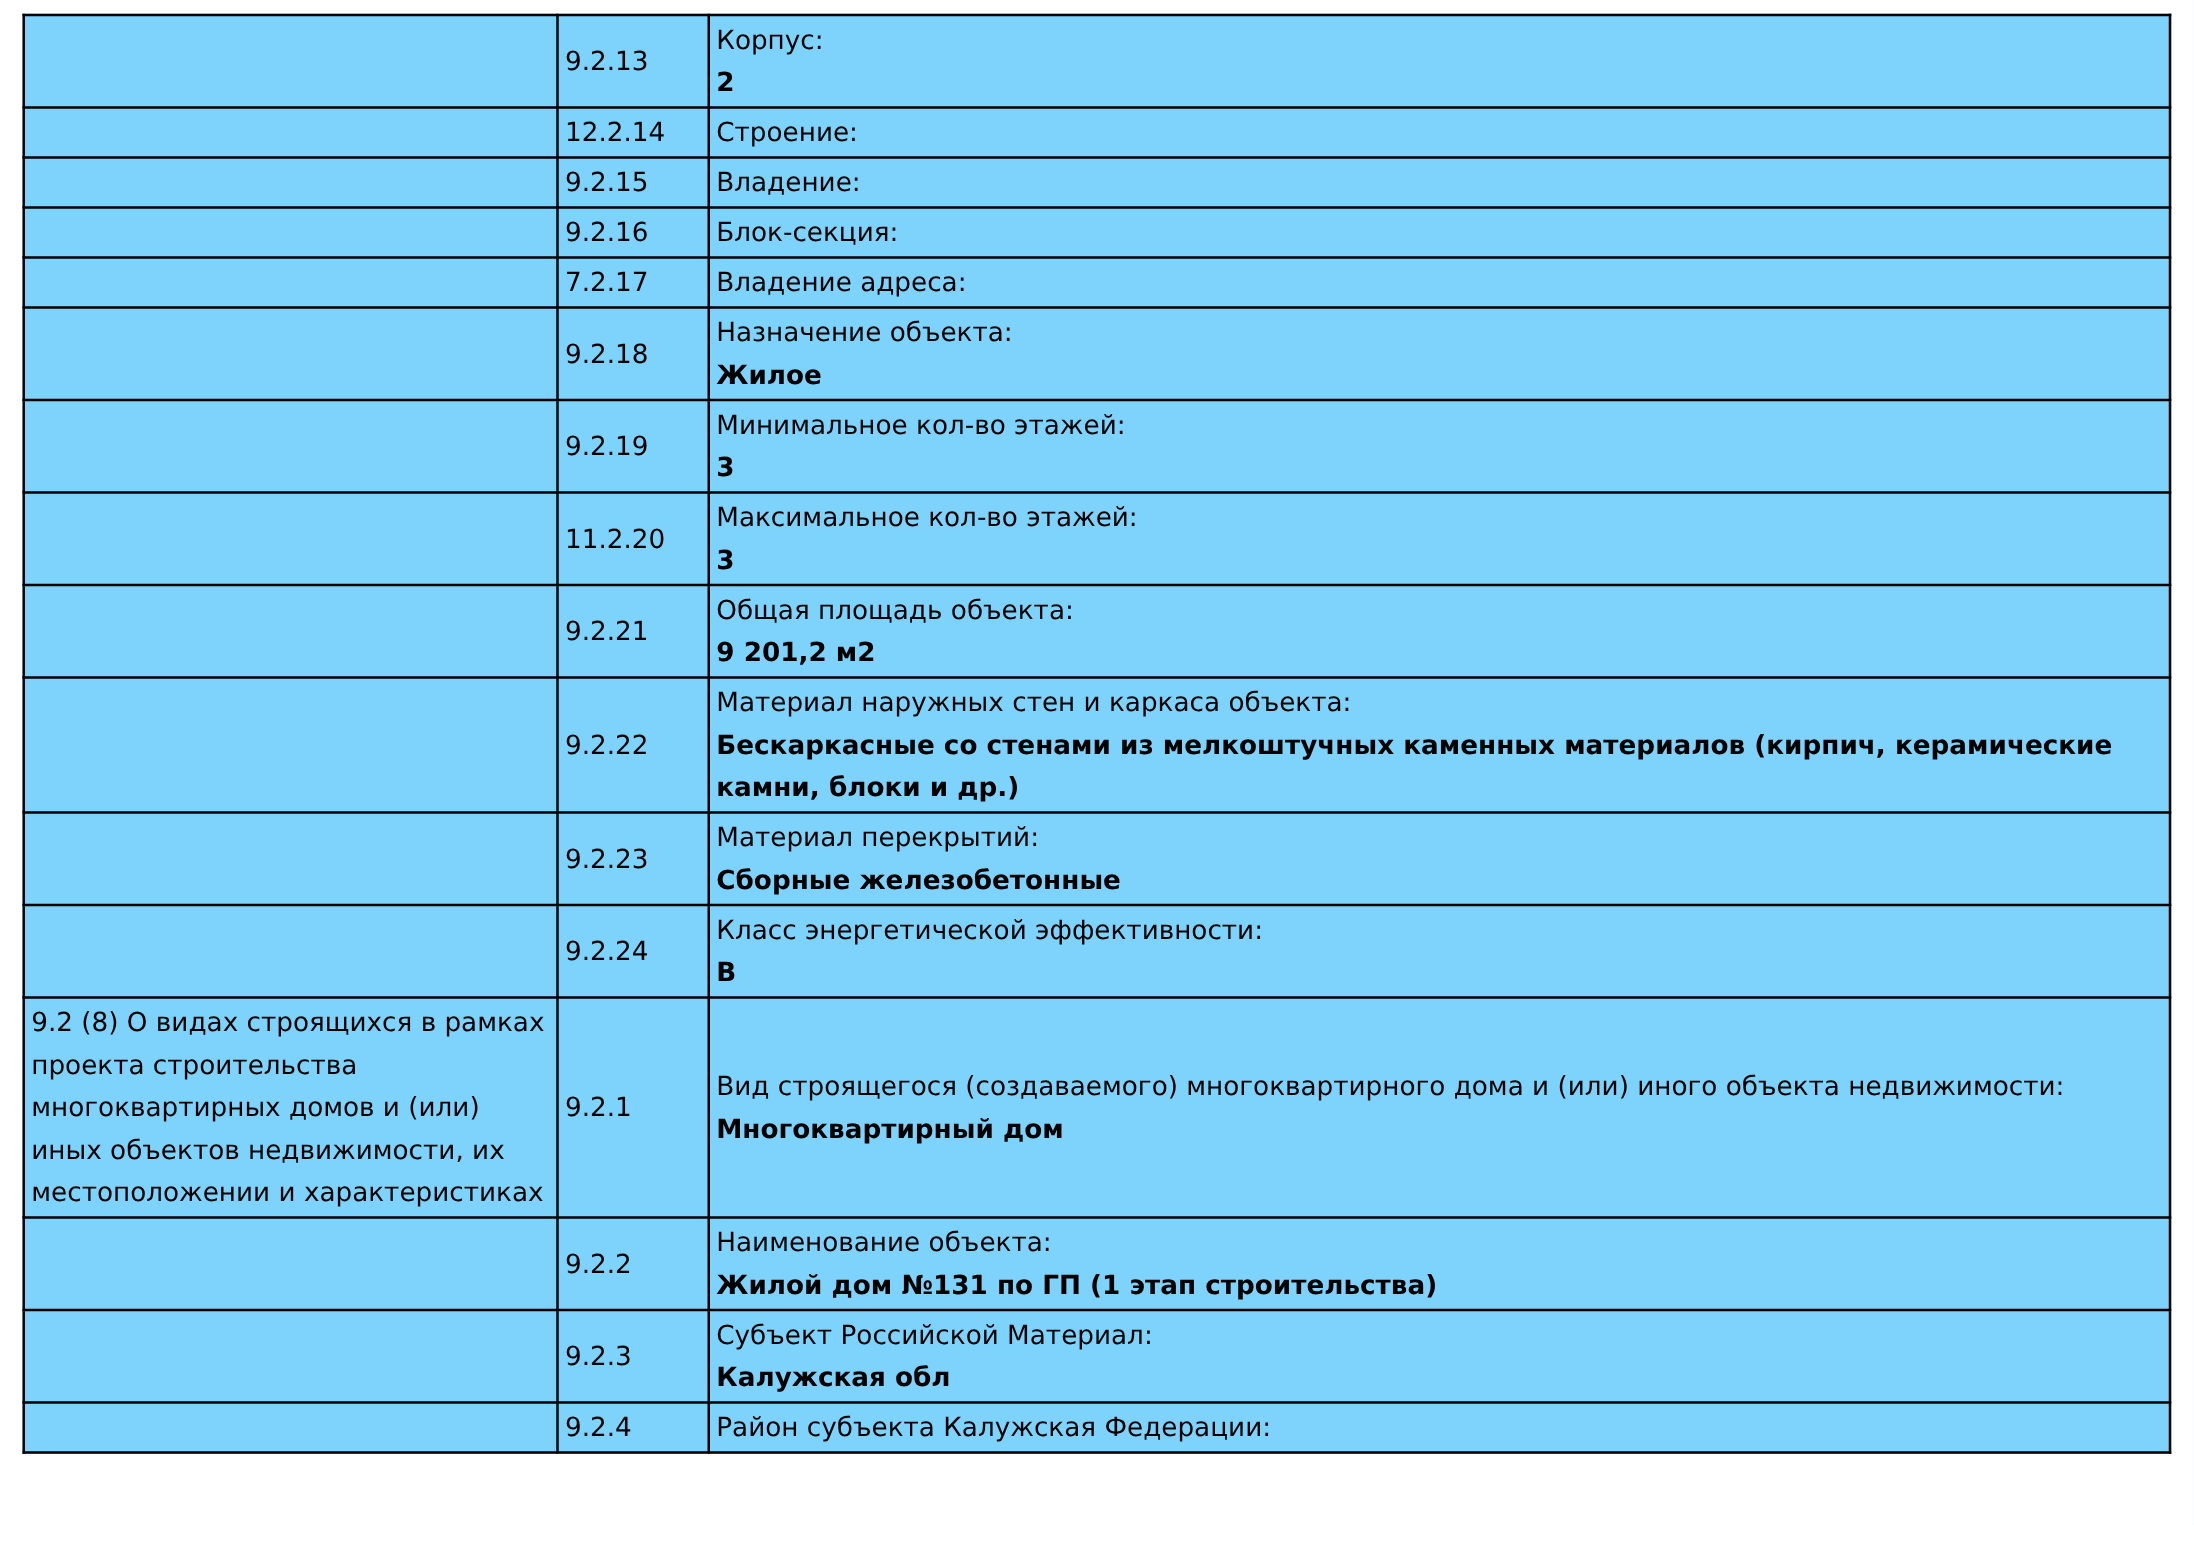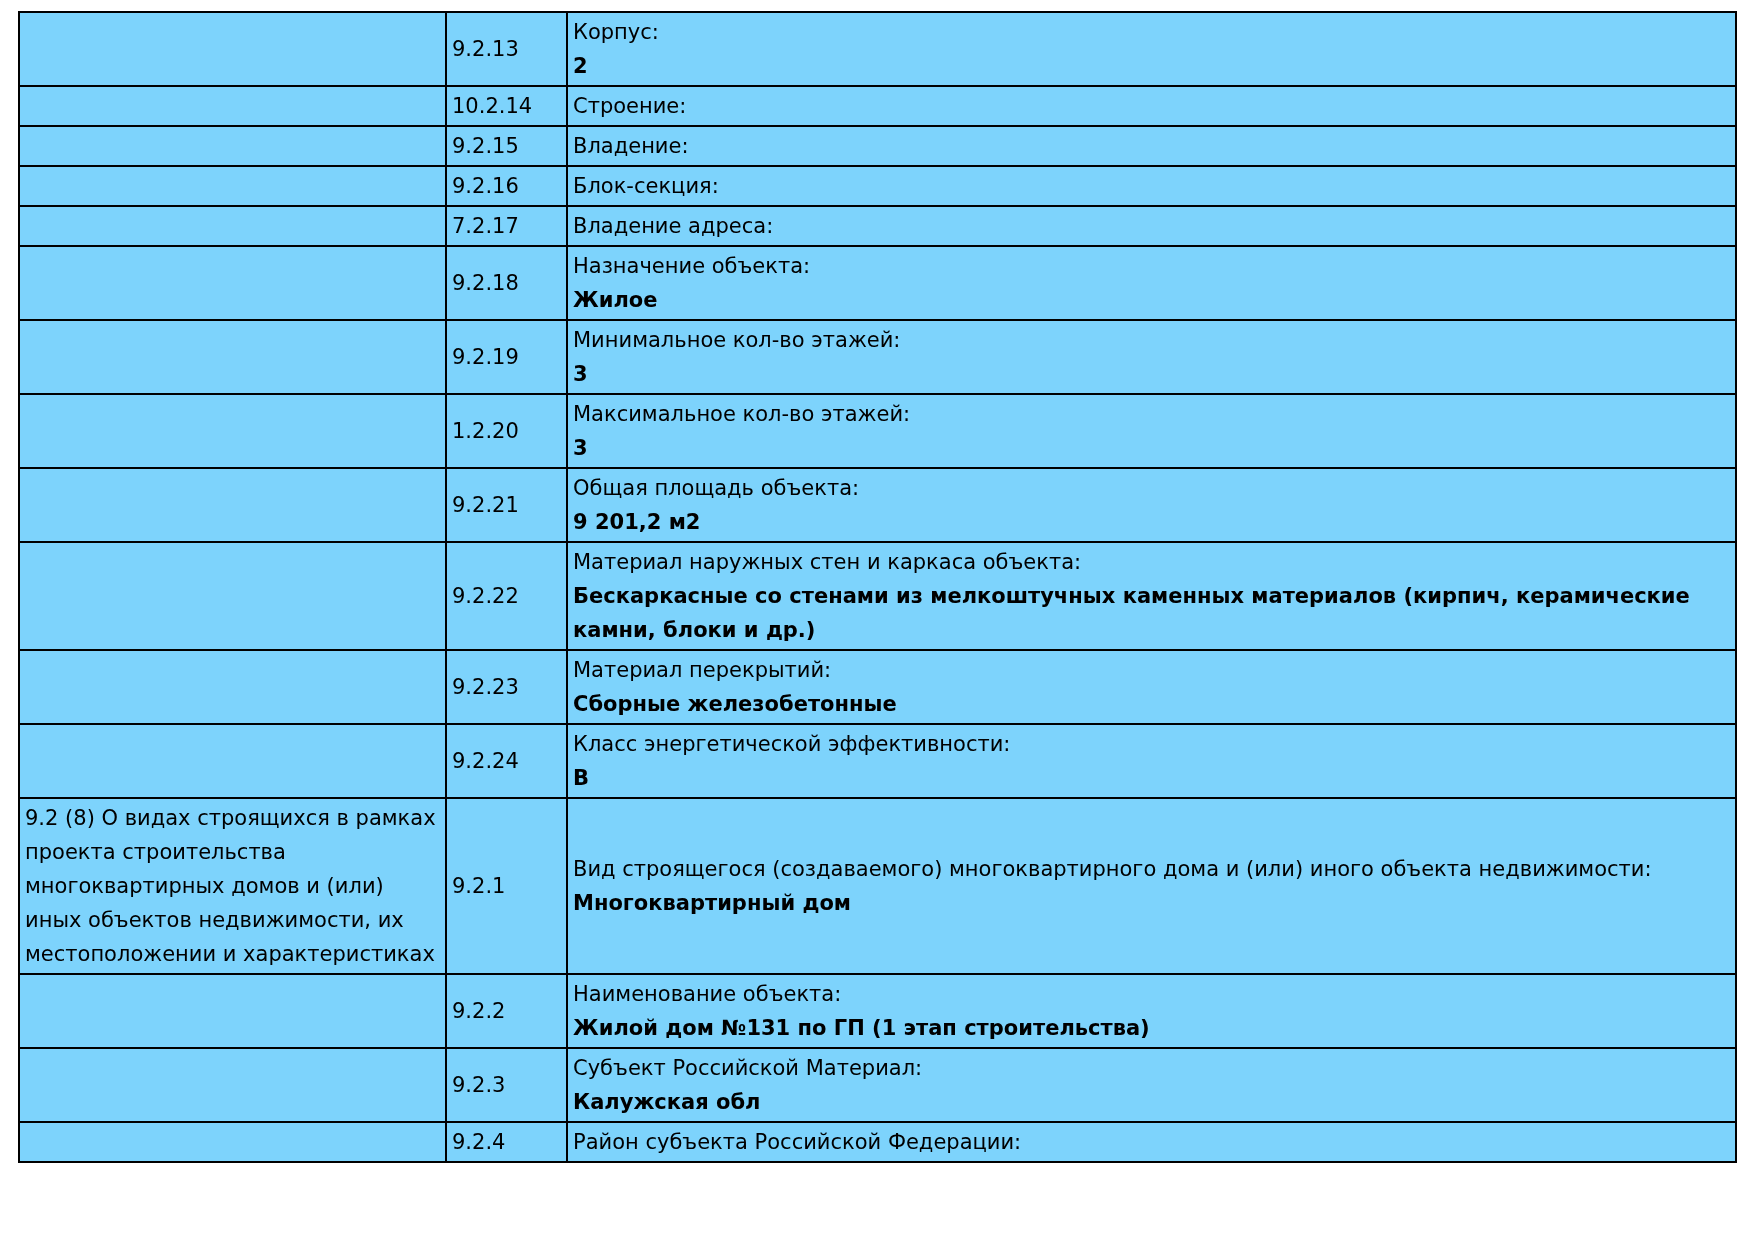--- a/index.html
+++ b/index.html
@@ -80,21 +80,21 @@
       <div class="field-label">Корпус:</div>
       <div class="field-value">2</div>
     </td>
   </tr>
 
   <tr>
     <td class="section-cell">
       <div class="section-text"></div>
     </td>
     <td class="code-cell">
-      <span>10.2.14</span>
+      <span>12.2.14</span>
     </td>
     <td class="field-cell">
       <div class="field-label">Строение:</div>
       <div class="field-value"></div>
     </td>
   </tr>
 
   <tr>
     <td class="section-cell">
       <div class="section-text"></div>
@@ -158,21 +158,21 @@
       <div class="field-label">Минимальное кол-во этажей:</div>
       <div class="field-value">3</div>
     </td>
   </tr>
 
   <tr>
     <td class="section-cell">
       <div class="section-text"></div>
     </td>
     <td class="code-cell">
-      <span>1.2.20</span>
+      <span>11.2.20</span>
     </td>
     <td class="field-cell">
       <div class="field-label">Максимальное кол-во этажей:</div>
       <div class="field-value">3</div>
     </td>
   </tr>
 
   <tr>
     <td class="section-cell">
       <div class="section-text"></div>
@@ -265,19 +265,19 @@
   </tr>
 
   <tr>
     <td class="section-cell">
       <div class="section-text"></div>
     </td>
     <td class="code-cell">
       <span>9.2.4</span>
     </td>
     <td class="field-cell">
-      <div class="field-label">Район субъекта Российской Федерации:</div>
+      <div class="field-label">Район субъекта Калужская Федерации:</div>
       <div class="field-value"></div>
     </td>
   </tr>
 </tbody>
   </table>
 </div>
 
 </body></html>

